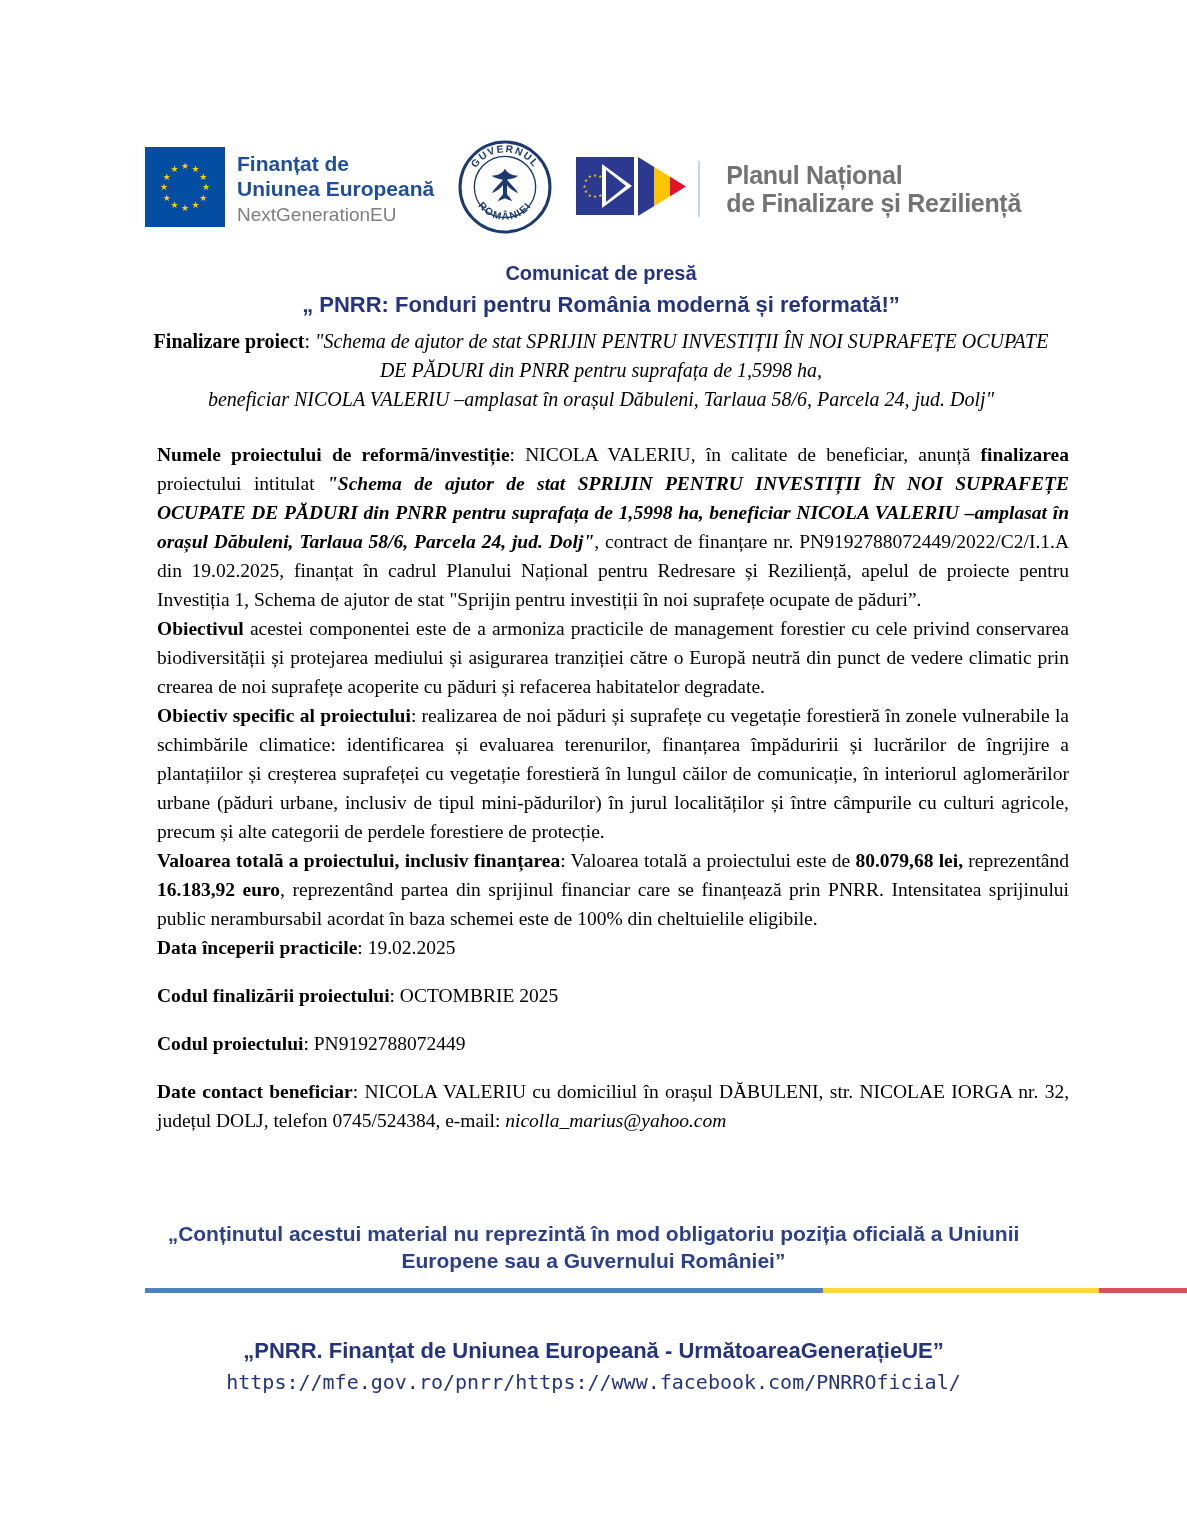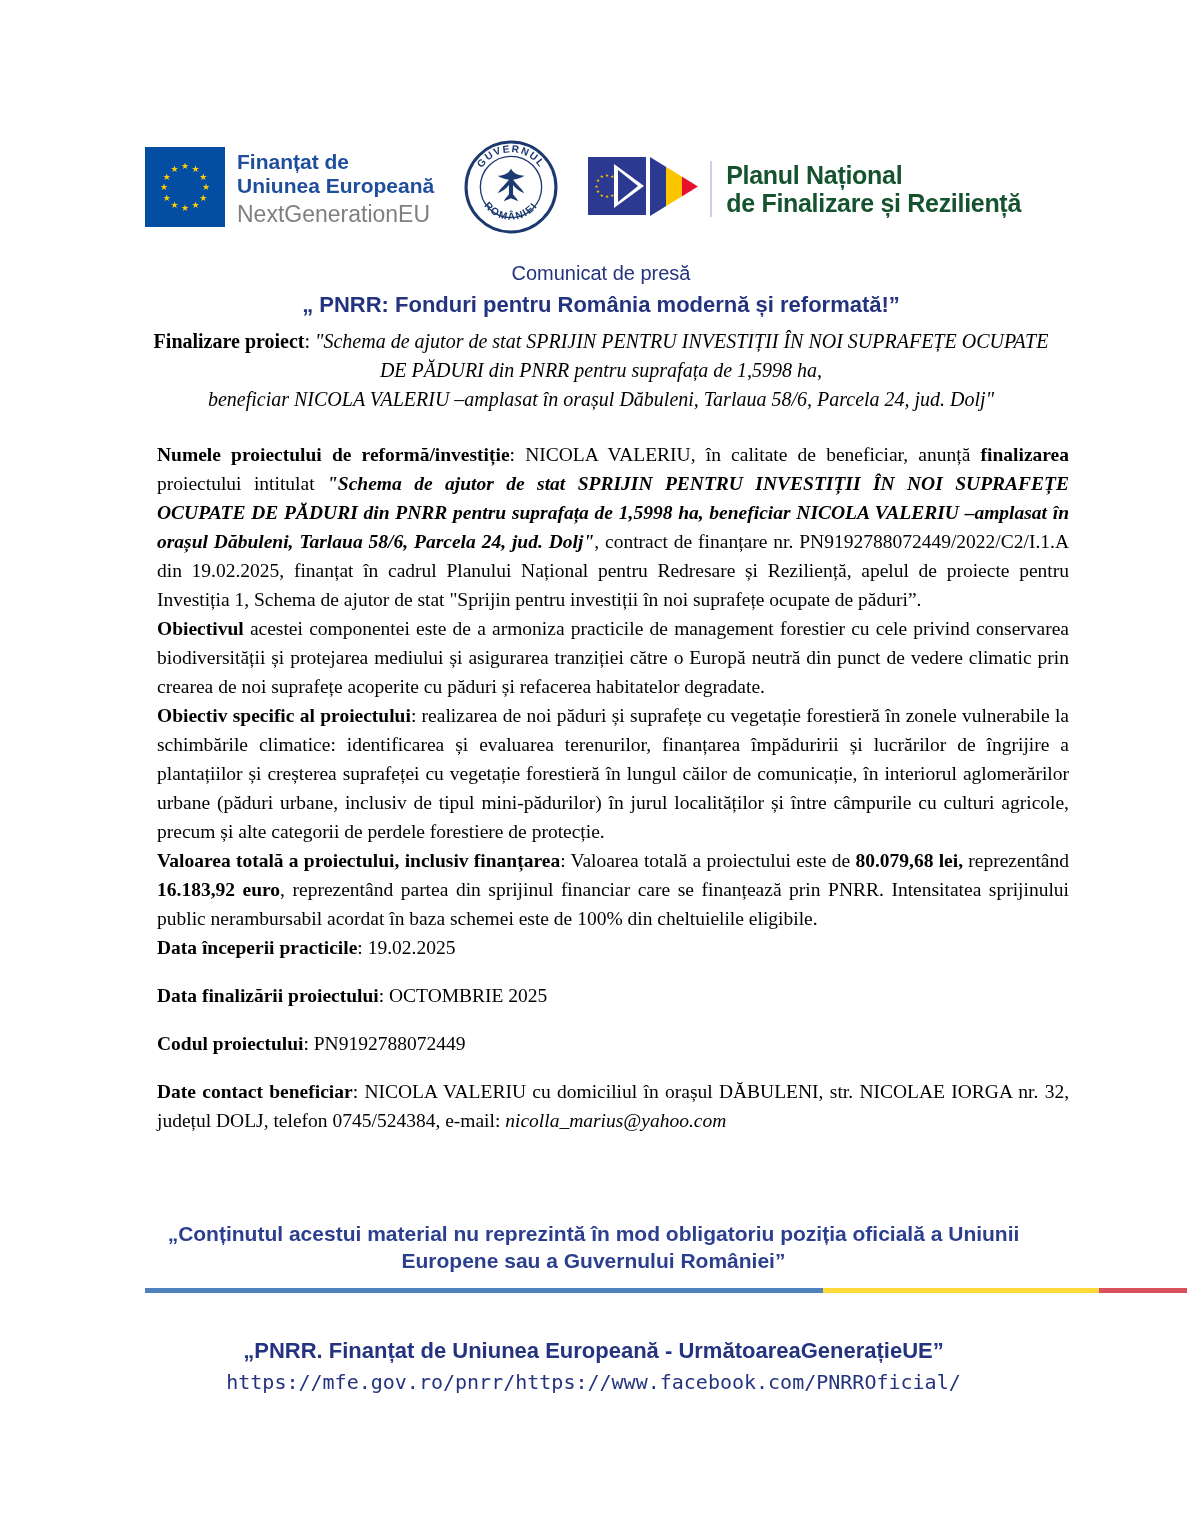--- a/index.html
+++ b/index.html
@@ -10,30 +10,30 @@
     font-family:"Liberation Serif", serif; color:#000;
   }
   
   .header {
     position:absolute; top:140px; left:145px; width:912px;
     display:flex; align-items:center; justify-content:space-between;
   }
   .eu-logo { display:flex; align-items:center; gap:12px; }
   .eu-text { font-family:"Liberation Sans", sans-serif; line-height:1.15; }
   .eu-text .l1, .eu-text .l2 { font-weight:bold; font-size:21px; color:#1f4e9c; }
-  .eu-text .l3 { font-size:23px; color:#7f7f7f; margin-top:3px; }
+  .eu-text .l3 { font-size:19px; color:#7f7f7f; margin-top:3px; }
   .pnrr-logo { display:flex; align-items:center; margin-right:36px; }
   .pnrr-text {
-    border-left:2px solid #c9d2e4; padding-left:14px; margin-left:10px;
+    border-left:2px solid #c9d2e4; padding-left:26px; margin-left:10px;
     font-family:"Liberation Sans", sans-serif; font-weight:bold;
-    font-size:25px; line-height:28px; color:#14532d; letter-spacing:-0.3px;
+    font-size:25px; line-height:28px; color:#737373; letter-spacing:-0.3px;
   }
   
   .title-block { position:absolute; top:262px; left:145px; width:912px; text-align:center; }
-  .t1 { font-family:"Liberation Sans", sans-serif; font-weight:normal; font-size:20px; color:#23337f; }
+  .t1 { font-family:"Liberation Sans", sans-serif; font-weight:bold; font-size:20px; color:#23337f; }
   .t2 { font-family:"Liberation Sans", sans-serif; font-weight:bold; font-size:22px; color:#23337f; margin-top:7px; }
   .t3 { font-size:20px; margin-top:9px; line-height:29px; }
   .t4 { font-size:20px; line-height:29px; }
   
   .body-block { position:absolute; top:440px; left:157px; width:912px; }
   .body-block p { font-size:19.5px; line-height:29px; text-align:justify; }
   .gap-top { margin-top:19px; }
   .rb  { font-weight:bold; }
   .ri  { font-style:italic; }
   .rbi { font-weight:bold; font-style:italic; }
@@ -155,21 +155,21 @@
     <div class="t3"><span class="rb">Finalizare proiect</span><span>: </span><span class="ri">"Schema de ajutor de stat SPRIJIN PENTRU INVESTIȚII ÎN NOI SUPRAFEȚE OCUPATE DE PĂDURI din PNRR pentru suprafața de 1,5998  ha,</span></div>
     <div class="t4"><span class="ri">beneficiar NICOLA VALERIU –amplasat în orașul Dăbuleni, Tarlaua 58/6, Parcela 24, jud. Dolj"</span></div>
   </div>
 
   <div class="body-block">
     <p><span class="rb">Numele proiectului de reformă/investiție</span><span>: NICOLA VALERIU, în calitate de beneficiar, anunță </span><span class="rb">finalizarea</span><span> proiectului intitulat </span><span class="rbi">"Schema de ajutor de stat SPRIJIN PENTRU INVESTIȚII ÎN NOI SUPRAFEȚE OCUPATE DE PĂDURI din PNRR pentru suprafața de 1,5998  ha, beneficiar NICOLA VALERIU –amplasat în orașul Dăbuleni, Tarlaua 58/6, Parcela 24, jud. Dolj"</span><span>, contract de finanțare nr. PN9192788072449/2022/C2/I.1.A din 19.02.2025, finanțat în cadrul Planului Național pentru Redresare și Reziliență, apelul de proiecte pentru Investiția 1, Schema de ajutor de stat "Sprijin pentru investiții în noi suprafețe ocupate de păduri”.</span></p>
     <p><span class="rb">Obiectivul</span><span> acestei componentei este de a armoniza practicile de management forestier cu cele privind conservarea biodiversității și protejarea mediului și asigurarea tranziției către o Europă neutră din punct de vedere climatic prin crearea de noi suprafețe acoperite cu păduri și refacerea habitatelor degradate.</span></p>
     <p><span class="rb">Obiectiv specific al proiectului</span><span>: realizarea de noi păduri și suprafețe cu vegetație forestieră în zonele vulnerabile la schimbările climatice: identificarea și evaluarea terenurilor, finanțarea împăduririi și lucrărilor de îngrijire a plantațiilor și creșterea suprafeței cu vegetație forestieră în lungul căilor de comunicație, în interiorul aglomerărilor urbane (păduri urbane, inclusiv de tipul mini-pădurilor) în jurul localităților și între câmpurile cu culturi agricole, precum și alte categorii de perdele forestiere de protecție.</span></p>
     <p><span class="rb">Valoarea totală a proiectului, inclusiv finanțarea</span><span>: Valoarea totală a proiectului este de </span><span class="rb">80.079,68 lei,</span><span> reprezentând </span><span class="rb">16.183,92 euro</span><span>, reprezentând partea din sprijinul financiar care se finanțează prin PNRR. Intensitatea sprijinului public nerambursabil acordat în baza schemei este de 100% din cheltuielile eligibile.</span></p>
     <p><span class="rb">Data începerii practicile</span><span>: 19.02.2025</span></p>
-    <p class="gap-top"><span class="rb">Data finalizării proiectului</span><span>: OCTOMBRIE 2025</span></p>
+    <p class="gap-top"><span class="rb">Codul finalizării proiectului</span><span>: OCTOMBRIE 2025</span></p>
     <p class="gap-top"><span class="rb">Codul proiectului</span><span>: PN9192788072449</span></p>
     <p class="gap-top"><span class="rb">Date contact beneficiar</span><span>: NICOLA VALERIU cu domiciliul în orașul DĂBULENI, str. NICOLAE IORGA nr. 32, județul DOLJ, telefon 0745/524384, e-mail: </span><span class="ri">nicolla_marius@yahoo.com</span></p>
   </div>
 
   <div class="bottom">
     <div class="disclaimer">„Conținutul acestui material nu reprezintă în mod obligatoriu poziția oficială a Uniunii Europene sau a Guvernului României”</div>
     <div class="rule">
       <div class="seg-blue"></div>
       <div class="seg-yellow"></div>
       <div class="seg-red"></div>

